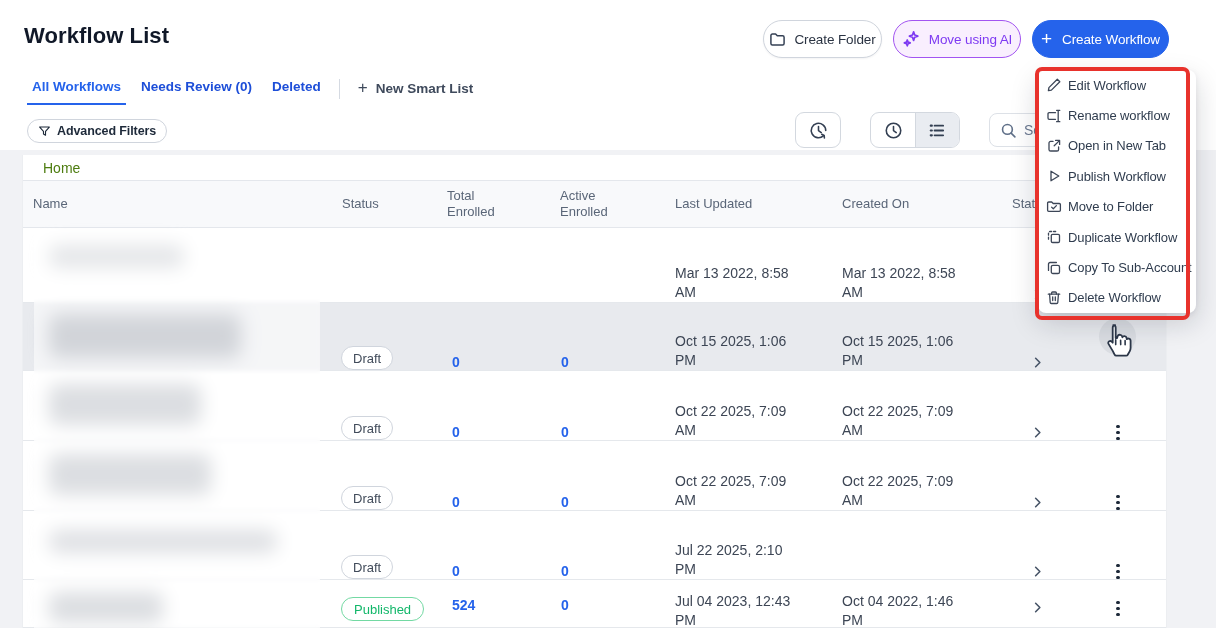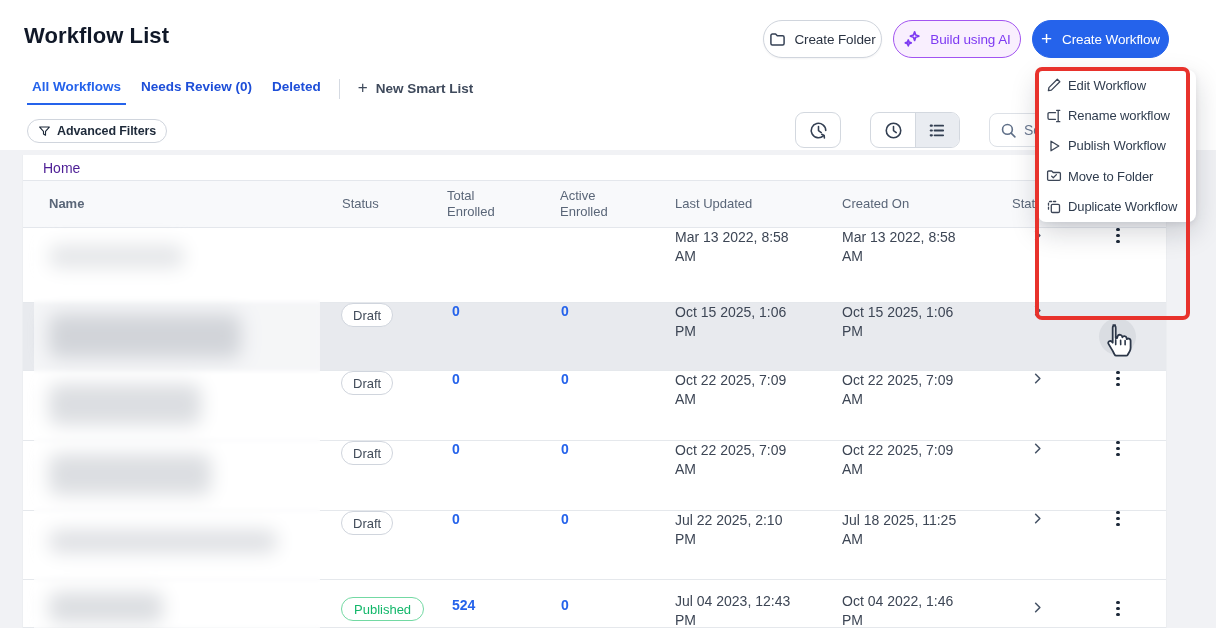--- a/index.html
+++ b/index.html
@@ -32,30 +32,30 @@
   .segment { width:44px; height:100%; display:flex; align-items:center; justify-content:center; color:#333f52; cursor:pointer; }
   .segment.selected { background:#e9ecf1; }
   .segment + .segment { border-left:1px solid #d3d8df; }
   .search-box { margin-left:1px; width:192px; height:34px; margin-top:1px; border:1px solid #dde1e7; border-radius:8px; background:#fff; display:flex; align-items:center; padding:0 10px; gap:7px; color:#6a7890; }
   .search-box input { border:none; outline:none; font-size:14px; color:#344054; width:130px; font-family:"Liberation Sans", sans-serif; background:transparent; }
   .search-box input::placeholder { color:#6a7890; }
 
   
   .content-band { position:absolute; left:0; top:150px; width:1216px; height:478px; background:#f1f2f5; }
   .card { position:absolute; left:22px; top:155px; width:1145px; height:473px; background:#fff; overflow:hidden; border-left:1px solid #eceef1; border-right:1px solid #eceef1; }
-  .breadcrumb-row { height:26px; display:flex; align-items:center; padding-left:20px; border-bottom:1px solid #e4e7ec; font-size:14px; color:#4c1d95; }
+  .breadcrumb-row { height:26px; display:flex; align-items:center; padding-left:20px; border-bottom:1px solid #e4e7ec; font-size:14px; color:#4d7c0f; }
   .thead { height:47px; background:#f8f9fb; border-bottom:1px solid #e4e7ec; position:relative; font-size:13px; color:#5a6678; font-weight:500; }
   .th { position:absolute; top:50%; transform:translateY(-50%); line-height:16px; }
-  .th-name { left:26px;font-weight:bold; } .th-status { left:319px; } .th-total { left:424px; width:60px; }
+  .th-name { left:10px; } .th-status { left:319px; } .th-total { left:424px; width:60px; }
   .th-active { left:537px; width:60px; } .th-updated { left:652px; } .th-created { left:819px; } .th-stats { left:989px; }
 
   .trow { position:relative; border-bottom:1px solid #e5e8ec; background:#fff; }
   .trow.hl { background:#e8eaee; }
   .r0 { height:75px; } .r1 { height:68px; } .r2,.r3 { height:70px; } .r4 { height:69px; } .r5 { height:48px; }
-  .cell { position:absolute; display:flex; align-items:flex-start; }
+  .cell { position:absolute; display:flex; align-items:flex-end; }
   .c-status { left:318px; top:0; bottom:0; }
   .c-total { left:429px; top:0; bottom:0; } .c-active { left:538px; top:0; bottom:0; }
   .c-updated { left:652px; top:0; bottom:0; width:122px; } .c-created { left:819px; top:0; bottom:0; width:122px; }
   .c-chevron { left:1000px; top:0; bottom:0; width:28px; justify-content:center; color:#475467; }
   .c-dots { left:1081px; top:0; bottom:0; width:28px; justify-content:center; }
   .r5 .cell { align-items:flex-start; padding-top:17px; }
   .r5 .c-updated, .r5 .c-created { padding-top:12px; }
   .r5 .c-chevron { padding-top:20px; }
   .r5 .c-dots { padding-top:21px; }
   .pill { height:24px; display:inline-flex; align-items:center; padding:0 11px; border-radius:12px; border:1px solid #d0d5dd; background:#fff; font-size:13px; color:#414b5a; }
@@ -103,21 +103,21 @@
       </span>
       <span>Create Folder</span>
     </button>
     <button class="btn btn-ai">
       <span>
         <svg width="19" height="19" viewBox="0 0 18 18" fill="none" stroke="#7e3af2" stroke-width="1.6" stroke-linejoin="round">
             <path d="M11 1.8l1.05 2.95L15 5.8l-2.95 1.05L11 9.8 9.95 6.85 7 5.8l2.95-1.05z"></path>
             <path d="M5 9.4l.75 2.05 2.05.75-2.05.75L5 15l-.75-2.05L2.2 12.2l2.05-.75z"></path>
           </svg>
       </span>
-      <span>Build using AI</span>
+      <span>Move using AI</span>
     </button>
     <button class="btn btn-primary">
       <span class="plus">+</span>
       <span>Create Workflow</span>
     </button>
   </div>
 
   <div class="tabs">
     <div class="tab active">All Workflows</div>
     <div class="tab">Needs Review (0)</div>
@@ -316,23 +316,20 @@
         </div>
       <div class="cell c-total">
           <span class="num-link">0</span>
         </div>
       <div class="cell c-active">
           <span class="num-link">0</span>
         </div>
       <div class="cell c-updated">
           <span class="date-text">Jul 22 2025, 2:10 PM</span>
         </div>
-      <div class="cell c-created">
-          <span class="date-text">Jul 18 2025, 11:25 AM</span>
-        </div>
       <div class="cell c-chevron">
           <svg width="15" height="15" viewBox="0 0 16 16" fill="none" stroke="currentColor" stroke-width="1.7" stroke-linecap="round" stroke-linejoin="round">
             <path d="M6 3.5L10.5 8 6 12.5"></path>
           </svg>
         </div>
       <div class="cell c-dots">
           <span class="dots">
             <i></i>
             <i></i>
             <i></i>
@@ -388,20 +385,30 @@
           <svg width="16" height="16" viewBox="0 0 16 16" fill="none" stroke="currentColor" stroke-width="1.3" stroke-linecap="round" stroke-linejoin="round">
             <path d="M9.5 4.7H3.2c-.7 0-1.2.5-1.2 1.2v4.2c0 .7.5 1.2 1.2 1.2h6.3"></path>
             <path d="M12.2 2.6v10.8"></path>
             <path d="M10.6 2.3h3.2M10.6 13.7h3.2"></path>
           </svg>
         </span>
       <span>Rename workflow</span>
     </div>
     <div class="menu-item">
       <span class="mi-icon">
+          <svg width="16" height="16" viewBox="0 0 16 16" fill="none" stroke="currentColor" stroke-width="1.3" stroke-linecap="round" stroke-linejoin="round">
+            <path d="M7 3.4H4.6A1.6 1.6 0 0 0 3 5v6.4A1.6 1.6 0 0 0 4.6 13H11a1.6 1.6 0 0 0 1.6-1.6V9"></path>
+            <path d="M9.6 2.4h4v4"></path>
+            <path d="M13.4 2.6L8.2 7.8"></path>
+          </svg>
+        </span>
+      <span>Open in New Tab</span>
+    </div>
+    <div class="menu-item">
+      <span class="mi-icon">
           <svg width="16" height="16" viewBox="0 0 16 16" fill="none" stroke="currentColor" stroke-width="1.3" stroke-linejoin="round">
             <path d="M5 3.2v9.6L12.8 8z"></path>
           </svg>
         </span>
       <span>Publish Workflow</span>
     </div>
     <div class="menu-item">
       <span class="mi-icon">
           <svg width="16" height="16" viewBox="0 0 16 16" fill="none" stroke="currentColor" stroke-width="1.3" stroke-linecap="round" stroke-linejoin="round">
             <path d="M1.6 4.1a1.1 1.1 0 0 1 1.1-1.1h3l1.5 1.5h6.1a1.1 1.1 0 0 1 1.1 1.1v5.7a1.1 1.1 0 0 1-1.1 1.1H2.7a1.1 1.1 0 0 1-1.1-1.1z"></path>
@@ -412,17 +419,37 @@
     </div>
     <div class="menu-item">
       <span class="mi-icon">
           <svg width="16" height="16" viewBox="0 0 16 16" fill="none" stroke="currentColor" stroke-width="1.3" stroke-linecap="round" stroke-linejoin="round">
             <rect x="5.3" y="5.3" width="8.2" height="8.2" rx="1.3"></rect>
             <path d="M2.5 10.2V3.8c0-.7.6-1.3 1.3-1.3h6.4" stroke-dasharray="2.1 1.9"></path>
           </svg>
         </span>
       <span>Duplicate Workflow</span>
     </div>
+    <div class="menu-item">
+      <span class="mi-icon">
+          <svg width="16" height="16" viewBox="0 0 16 16" fill="none" stroke="currentColor" stroke-width="1.3" stroke-linecap="round" stroke-linejoin="round">
+            <rect x="5.3" y="5.3" width="8.2" height="8.2" rx="1.6"></rect>
+            <path d="M2.5 10.4V4.1c0-.9.7-1.6 1.6-1.6h6.3"></path>
+          </svg>
+        </span>
+      <span>Copy To Sub-Account</span>
+    </div>
+    <div class="menu-item">
+      <span class="mi-icon">
+          <svg width="16" height="16" viewBox="0 0 16 16" fill="none" stroke="currentColor" stroke-width="1.3" stroke-linecap="round" stroke-linejoin="round">
+            <path d="M2.3 4.2h11.4"></path>
+            <path d="M5.6 4V3a1 1 0 0 1 1-1h2.8a1 1 0 0 1 1 1v1"></path>
+            <path d="M3.6 4.2l.6 8.3a1.1 1.1 0 0 0 1.1 1h5.4a1.1 1.1 0 0 0 1.1-1l.6-8.3"></path>
+            <path d="M6.7 6.8v3.8M9.3 6.8v3.8"></path>
+          </svg>
+        </span>
+      <span>Delete Workflow</span>
+    </div>
   </div>
 
   <div class="annotation-box"></div>
 
 </div>
 
 </body></html>

